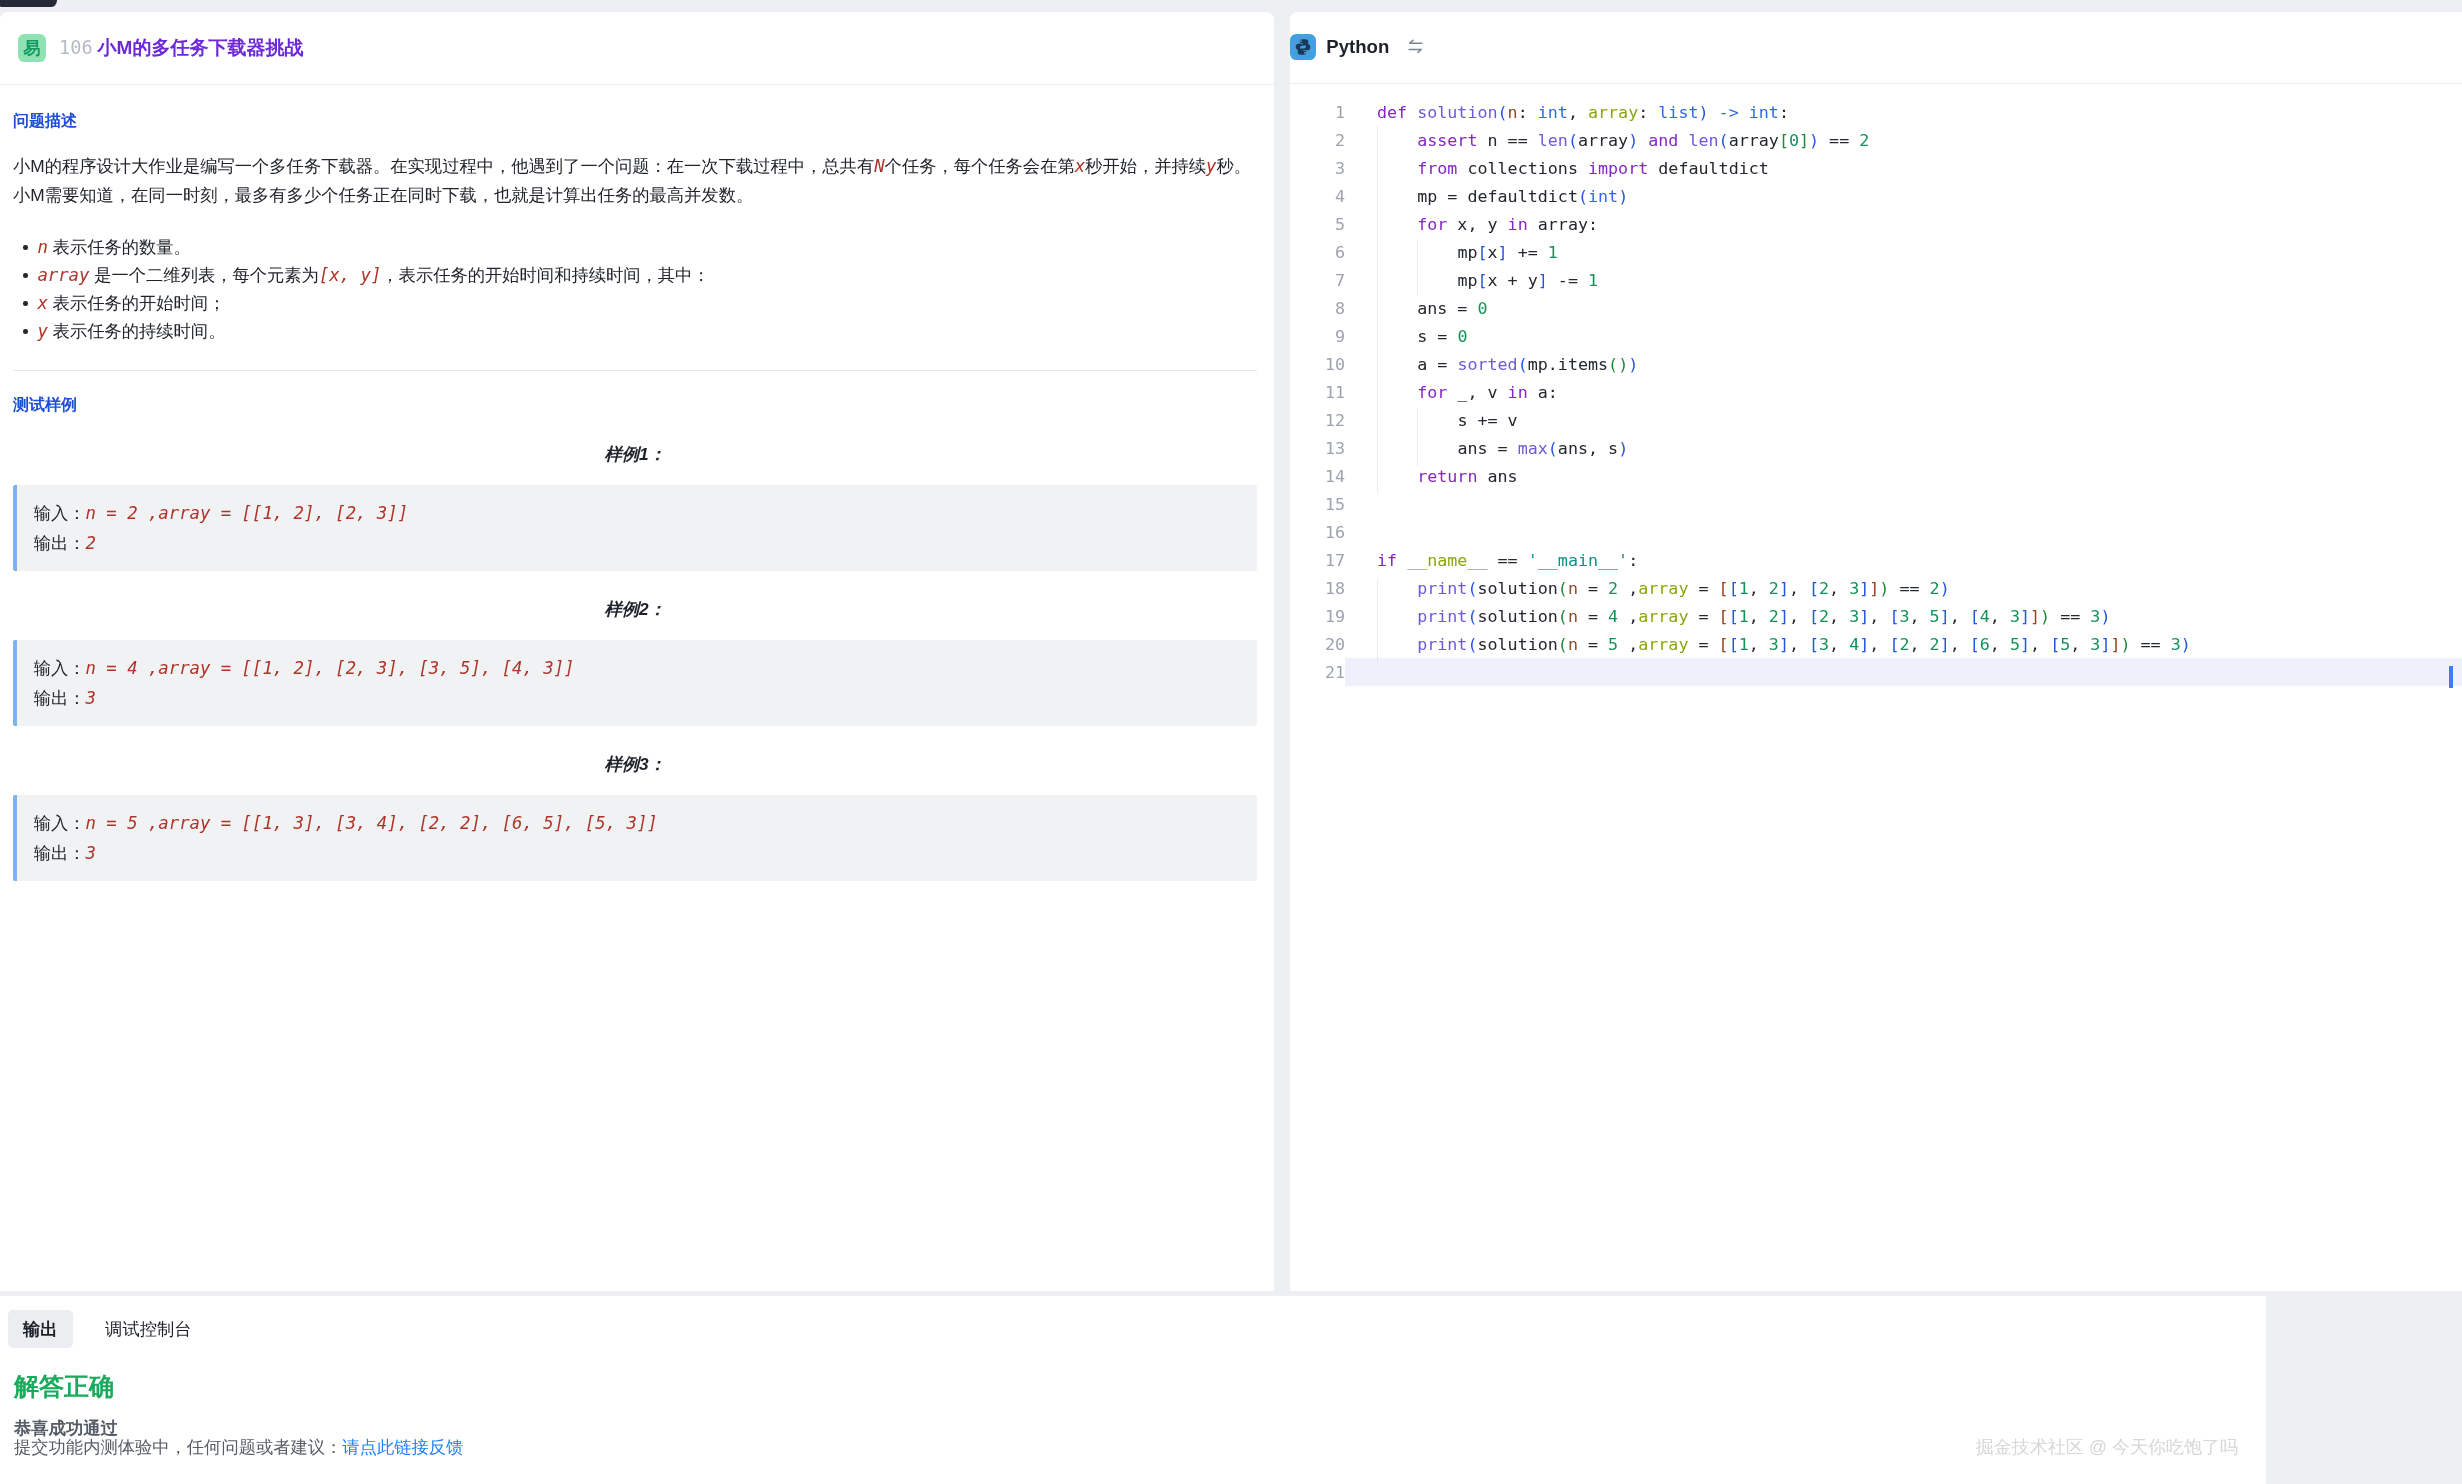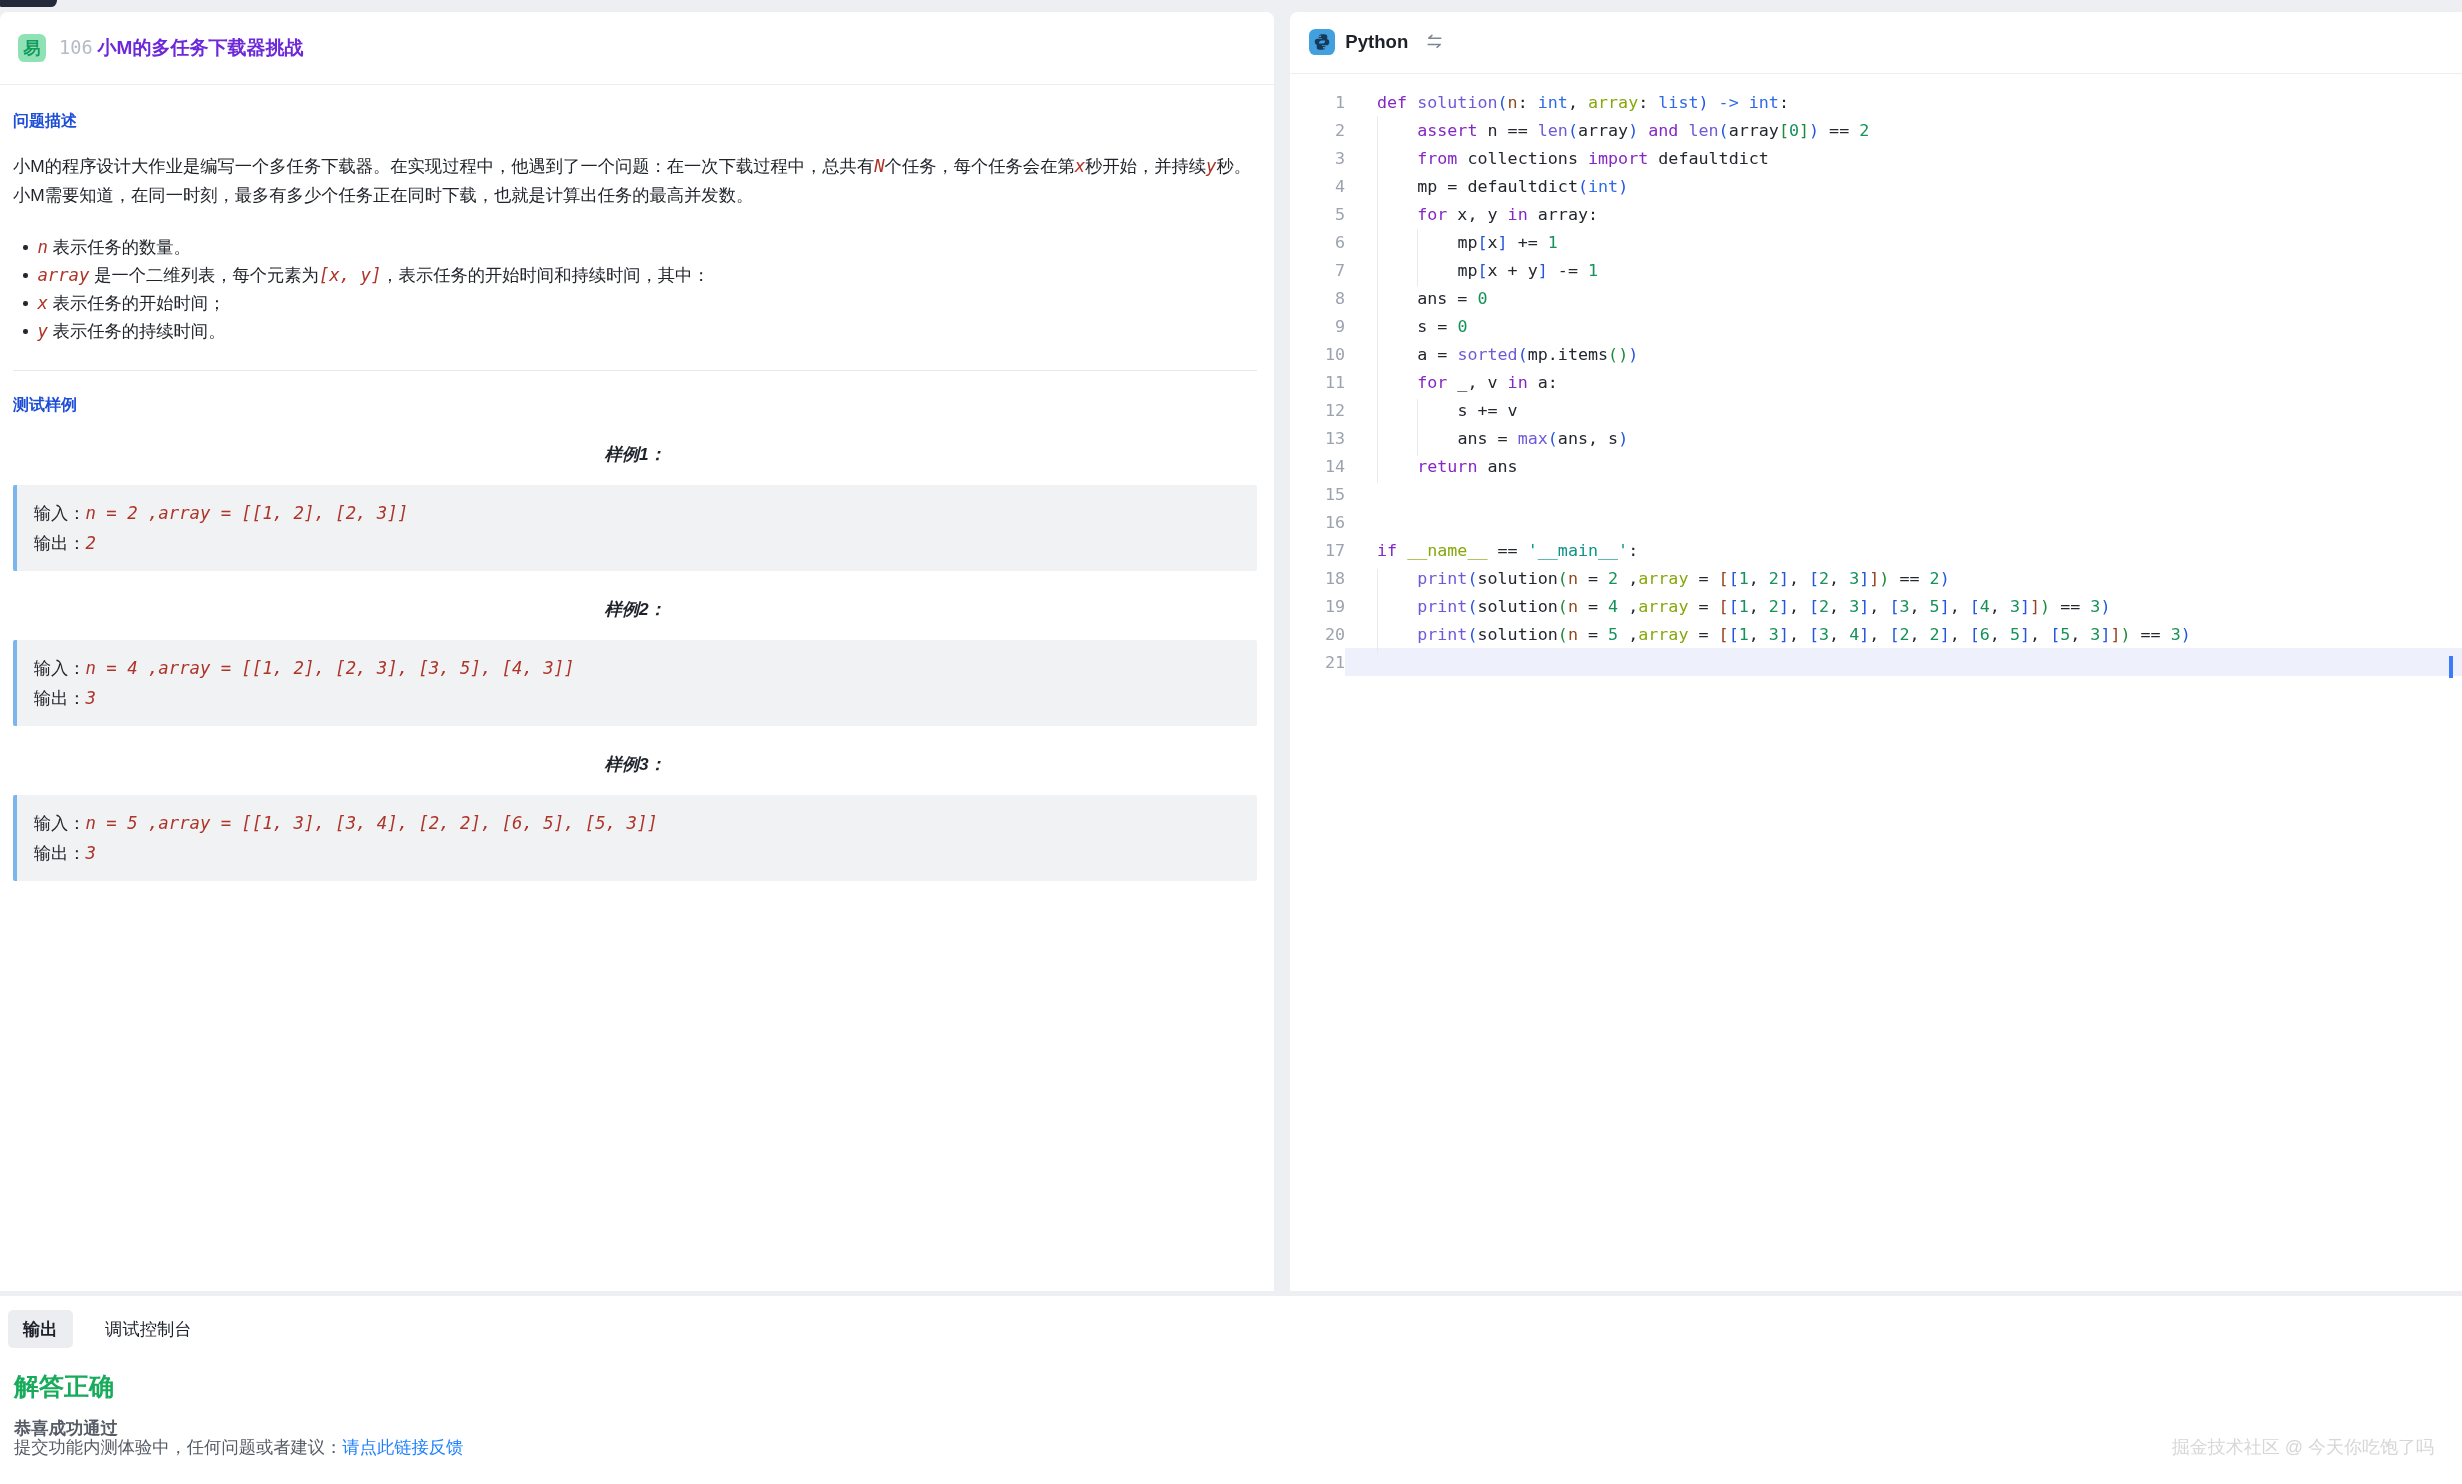--- a/index.html
+++ b/index.html
@@ -31,41 +31,41 @@
   ul.bullets li::before { content:""; position:absolute; left:-14px; top:12.2px; width:4.5px; height:4.5px; border-radius:50%; background:#23272E; }
   hr.sep { border:none; border-top:1.3px solid #E6E8EB; margin-top:24.4px; }
   .h2.samples { margin-top:24.4px; }
   .sample-label { margin-top:26px; font-size:17.3px; font-weight:700; font-style:italic; color:#1F232B;text-align:center; }
   .sample-block { margin-top:19px; background:#F1F2F3; border-left:4.5px solid #7CB5EC; border-radius:1.9px; padding:13px 16.7px; }
   .io-line { font-size:17.3px; line-height:30px; white-space:pre; }
   .io-label { color:#23272E; }
   .io-code { font-family:"DejaVu Sans Mono", monospace; font-style:italic; color:#AE3328; }
 
   
-  .rp-header { display:flex; align-items:center; height:62px; padding-left:19px; border-bottom:1.3px solid #ECEEF1; }
+  .rp-header { display:flex; align-items:center; height:72px; border-bottom:1.3px solid #ECEEF1; }
   .py-icon { width:26px; height:26px; border-radius:6.4px; background:#41A0DD; display:flex; align-items:center; justify-content:center; }
   .lang-label { margin-left:10.3px; font-size:18.6px; font-weight:700; color:#1D2129; }
   .swap-icon { margin-left:16.7px; }
   .editor { position:relative; padding-top:14px; height:1217px; font-family:"DejaVu Sans Mono", monospace; font-size:16.7px; }
   .row { display:flex; height:28px; line-height:28px; }
   .gutter { width:55px; text-align:right; color:#9CA3AF; background:#FFFFFF; flex:none; z-index:2; }
   .code { flex:1; padding-left:32px; white-space:pre; }
   .row.active .code { background:#EEF1FB; }
   .tk-kw{color:#8527C6} .tk-fn{color:#6E5AD8} .tk-pl{color:#23272E} .tk-ty{color:#2F6BE8}
   .tk-nm{color:#15925A} .tk-br{color:#91491F} .tk-lm{color:#86A80C} .tk-st{color:#0D9488}
   .tk-b1{color:#2456DF} .tk-b2{color:#1F8A3C} .tk-b3{color:#97431D}
   .indent-guide { position:absolute; width:1.3px; background:#E9EAEE; z-index:1; }
   .guide-a { left:87px; top:42px;  height:367px; }
   .guide-b { left:127px; top:155px; height:57px; }
   .guide-c { left:127px; top:325px; height:57px; }
   .guide-d { left:87px; top:495px; height:85px; }
   .cursor-marker { position:absolute; right:10.3px; top:582px; width:3.9px; height:22px; background:#3D7BFA; z-index:3; }
 
   
-  .output-band { position:absolute; left:0; top:1296px; width:2462px; height:189px; background:#FFFFFF; padding:14px 0 0 7.7px; }
+  .output-band { position:absolute; left:0; top:1296px; width:2266px; height:189px; background:#FFFFFF; padding:14px 0 0 7.7px; }
   .tabs { display:flex; align-items:center; gap:16.7px; }
   .tab { font-size:17.3px; color:#1D2129; padding:7px 15.4px; border-radius:5.1px; }
   .tab.active { background:#EBEDF0; font-weight:700; }
   .result-title { margin:22px 0 0 6.4px; font-size:25px; font-weight:700; color:#18AB5B; }
   .result-sub { margin:13px 0 0 6.4px; font-size:17.3px; color:#565C66;font-weight:bold; }
   .feedback { position:absolute; left:14px; bottom:26px; font-size:17.3px; color:#565C66; }
   .feedback a { color:#1E80FF; text-decoration:none; }
   .watermark { position:absolute; right:28px; bottom:26px; font-size:18px; color:#D7D7D7; }
 </style>
 </head>

